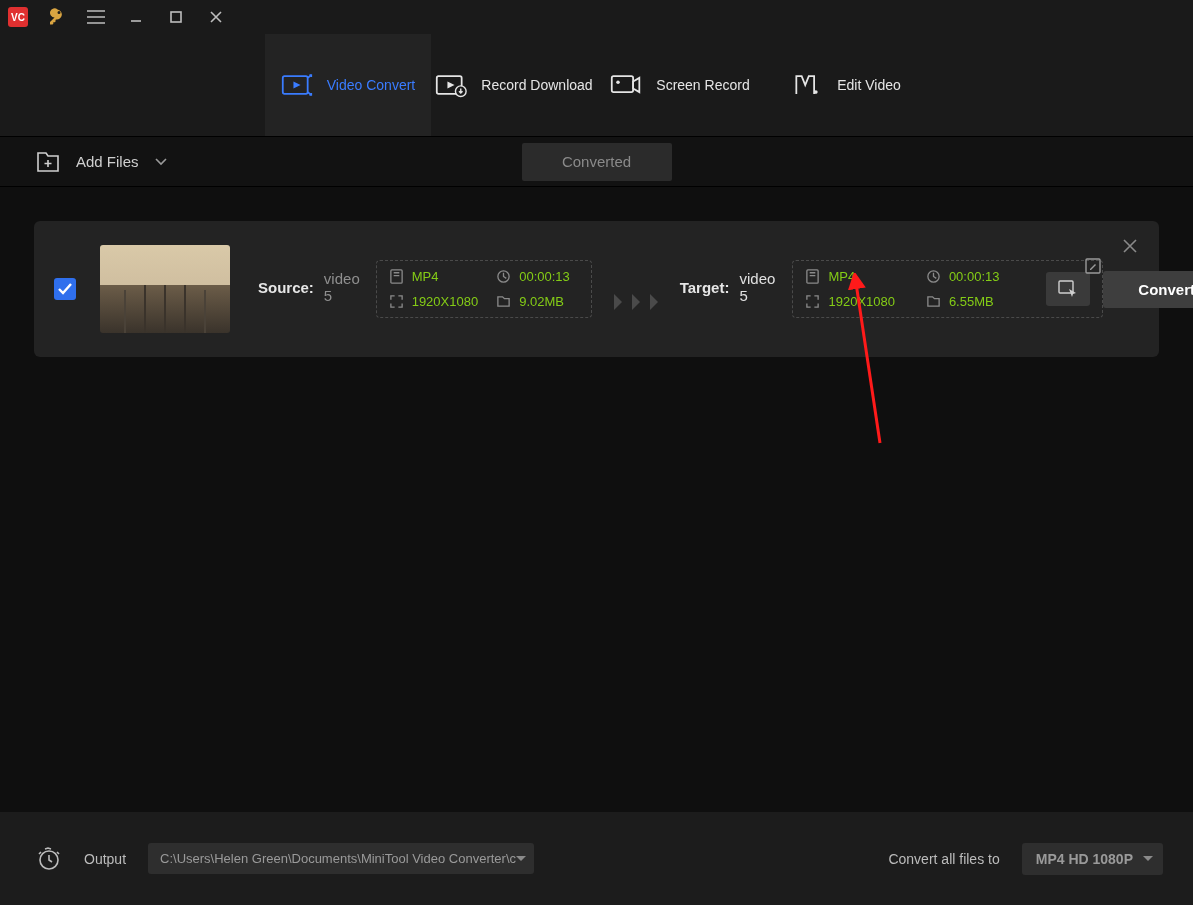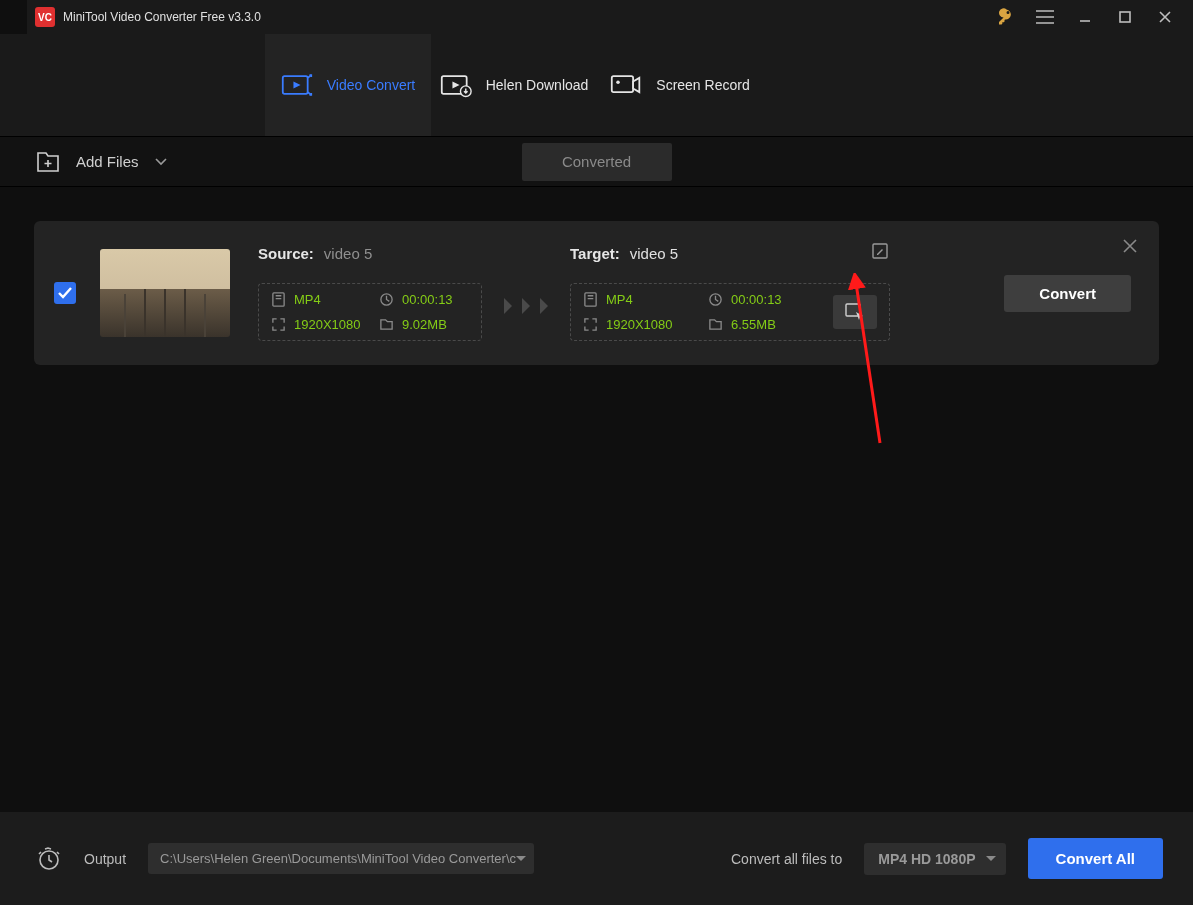--- a/index.html
+++ b/index.html
@@ -1,19 +1,19 @@
 <!DOCTYPE html>
 <html><head>
 <meta charset="utf-8">
 <style>
   * { box-sizing: border-box; margin: 0; padding: 0; font-family: "Segoe UI", Arial, sans-serif; }
   body { width: 1193px; height: 905px; background: #0f0f0f; color: #cccccc; overflow: hidden; position: relative; }
 
   
-  .titlebar { height: 34px; background: #1a1a1a; display: flex; align-items: center; padding: 1px 8px; margin-left: 27px; }
+  .titlebar { height: 34px; background: #1a1a1a; display: flex; align-items: center; padding: 1px 8px; }
   .app-icon { width: 20px; height: 20px; background: #e03030; border-radius: 3px; display: flex; align-items: center; justify-content: center; font-size: 10px; font-weight: bold; color: #fff; margin-right: 8px; }
   .titlebar-text { font-size: 12px; color: #e0e0e0; flex: 1; }
   .title-ctrl { width: 40px; height: 28px; display: flex; align-items: center; justify-content: center; color: #bdbdbd; }
 
   
   .maintabs { height: 103px; background: #1a1a1a; display: flex; padding-left: 265px; border-bottom: 1px solid #000; }
   .maintab { width: 166px; display: flex; flex-direction: row; align-items: center; justify-content: center; gap: 14px; color: #e5e5e5; font-size: 14px; }
   .maintab.active { background: #232323; color: #3a7cff; }
   .maintab svg { width: 32px; height: 28px; }
 
@@ -26,21 +26,21 @@
   .segment.inactive { color: #8a8a8a; }
 
   
   .content { position: absolute; top: 187px; bottom: 93px; left: 0; right: 0; background: #0f0f0f; padding: 34px; overflow: auto; }
 
   .card { background: #232323; border-radius: 6px; padding: 24px 28px 24px 20px; display: flex; align-items: center; position: relative; }
   .chk { width: 22px; height: 22px; background: #2f6fed; border-radius: 3px; display: flex; align-items: center; justify-content: center; margin-right: 24px; flex-shrink:0;}
   .thumb { width: 130px; height: 88px; border-radius: 3px; background: linear-gradient(to bottom, #d9c9a8 0%, #d0bfa0 45%, #6b5c48 46%, #3a332b 100%); position: relative; overflow: hidden; margin-right: 28px; flex-shrink:0;}
   .thumb::before { content:""; position:absolute; left:50%; top:45%; width:2px; height:60px; background:#3a332b; box-shadow: -20px 0 0 #3a332b, 20px 0 0 #3a332b, -40px 5px 0 #4a4238, 40px 5px 0 #4a4238; transform: translateX(-50%); }
 
-  .col { display: flex; flex-direction: column; gap: 17px; }
+  .col { display: flex; flex-direction: row; gap: 8px; }
   .collabel { display:flex; gap: 10px; align-items:center; font-size:15px; margin-bottom:4px;}
   .collabel .l { color: #e6e6e6; font-weight:600;}
   .collabel .v { color: #8f8f8f; }
 
   .infobox { border: 1px dashed #4a4a4a; border-radius: 4px; padding: 8px 12px; display: grid; grid-template-columns: 1fr 1fr; row-gap: 10px; column-gap: 18px; font-size: 13px; color: #84cc16; }
   .sourcebox { width: 224px; }
   .targetbox { width: 320px; grid-template-columns: 1fr 1fr auto; align-items:center;}
   .cell { display:flex; align-items:center; gap:8px; }
   .cell svg { width:15px; height:15px; stroke:#8a8a8a; fill:none; stroke-width:1.4;}
 
@@ -70,21 +70,20 @@
   .convertall { background:#2f6fed; color:#fff; font-size:15px; font-weight:700; padding: 12px 28px; border-radius:3px;}
   .footer .spacer2 { flex:1; }
 
   svg { display:block; }
 </style>
 </head>
 <body>
 
 <div class="titlebar">
   <div class="app-icon">VC</div>
-  <div class="titlebar-text">MiniTool Video Converter Free v3.3.0</div>
   <div class="title-ctrl">
     <svg width="18" height="18" viewBox="0 0 24 24">
         <path d="M14 2a6 6 0 1 0-3.9 10.5L4 18.6V22h3.4l1-1v-2h2l1-1v-2l.6-.6A6 6 0 0 0 14 2zm2 6a2 2 0 1 1 0-4 2 2 0 0 1 0 4z" fill="#d9a441"></path>
       </svg>
   </div>
   <div class="title-ctrl">
     <svg width="18" height="14" viewBox="0 0 18 14">
         <path d="M0 1h18M0 7h18M0 13h18" stroke="#bdbdbd" stroke-width="1.6"></path>
       </svg>
   </div>
@@ -115,29 +114,36 @@
       </svg>
     <span>Video Convert</span>
   </div>
   <div class="maintab">
     <svg viewBox="0 0 36 28">
         <rect x="2" y="4" width="28" height="20" rx="2" fill="none" stroke="#e5e5e5" stroke-width="2"></rect>
         <path d="M14 10l8 4-8 4z" fill="#e5e5e5"></path>
         <circle cx="29" cy="21" r="6" fill="#1a1a1a" stroke="#e5e5e5" stroke-width="1.6"></circle>
         <path d="M29 18v4m-2-1l2 2 2-2" stroke="#e5e5e5" stroke-width="1.6" fill="none"></path>
       </svg>
-    <span>Helen Download</span>
+    <span>Record Download</span>
   </div>
   <div class="maintab">
     <svg viewBox="0 0 36 28">
         <rect x="2" y="4" width="24" height="18" rx="2" fill="none" stroke="#e5e5e5" stroke-width="2"></rect>
         <path d="M26 10l7-4v16l-7-4z" fill="none" stroke="#e5e5e5" stroke-width="2"></path>
         <circle cx="9" cy="11" r="2" fill="#e5e5e5"></circle>
       </svg>
     <span>Screen Record</span>
+  </div>
+  <div class="maintab">
+    <svg viewBox="0 0 36 28">
+        <path d="M6 24V4h6l4 10 4-10h6v20" fill="none" stroke="#e5e5e5" stroke-width="2"></path>
+        <circle cx="28" cy="22" r="2" fill="#e5e5e5"></circle>
+      </svg>
+    <span>Edit Video</span>
   </div>
 </div>
 
 <div class="subbar">
   <div class="addfiles">
     <svg width="24" height="22" viewBox="0 0 24 22">
         <path d="M2 2h8l2 3h10v15H2z" fill="none" stroke="#cfcfcf" stroke-width="1.6"></path>
         <path d="M12 9v7M8.5 12.5h7" stroke="#cfcfcf" stroke-width="1.6"></path>
       </svg>
     <span>Add Files</span>
@@ -285,14 +291,13 @@
       </svg>
   </div>
   <div class="spacer2"></div>
   <span class="footer-label">Convert all files to</span>
   <div class="fmtbox">
     <span>MP4 HD 1080P</span>
     <svg class="dd" width="10" height="6" viewBox="0 0 10 6">
         <path d="M0 0l5 5 5-5z" fill="#8a8a8a"></path>
       </svg>
   </div>
-  <div class="convertall">Convert All</div>
 </div>
 
 </body></html>

